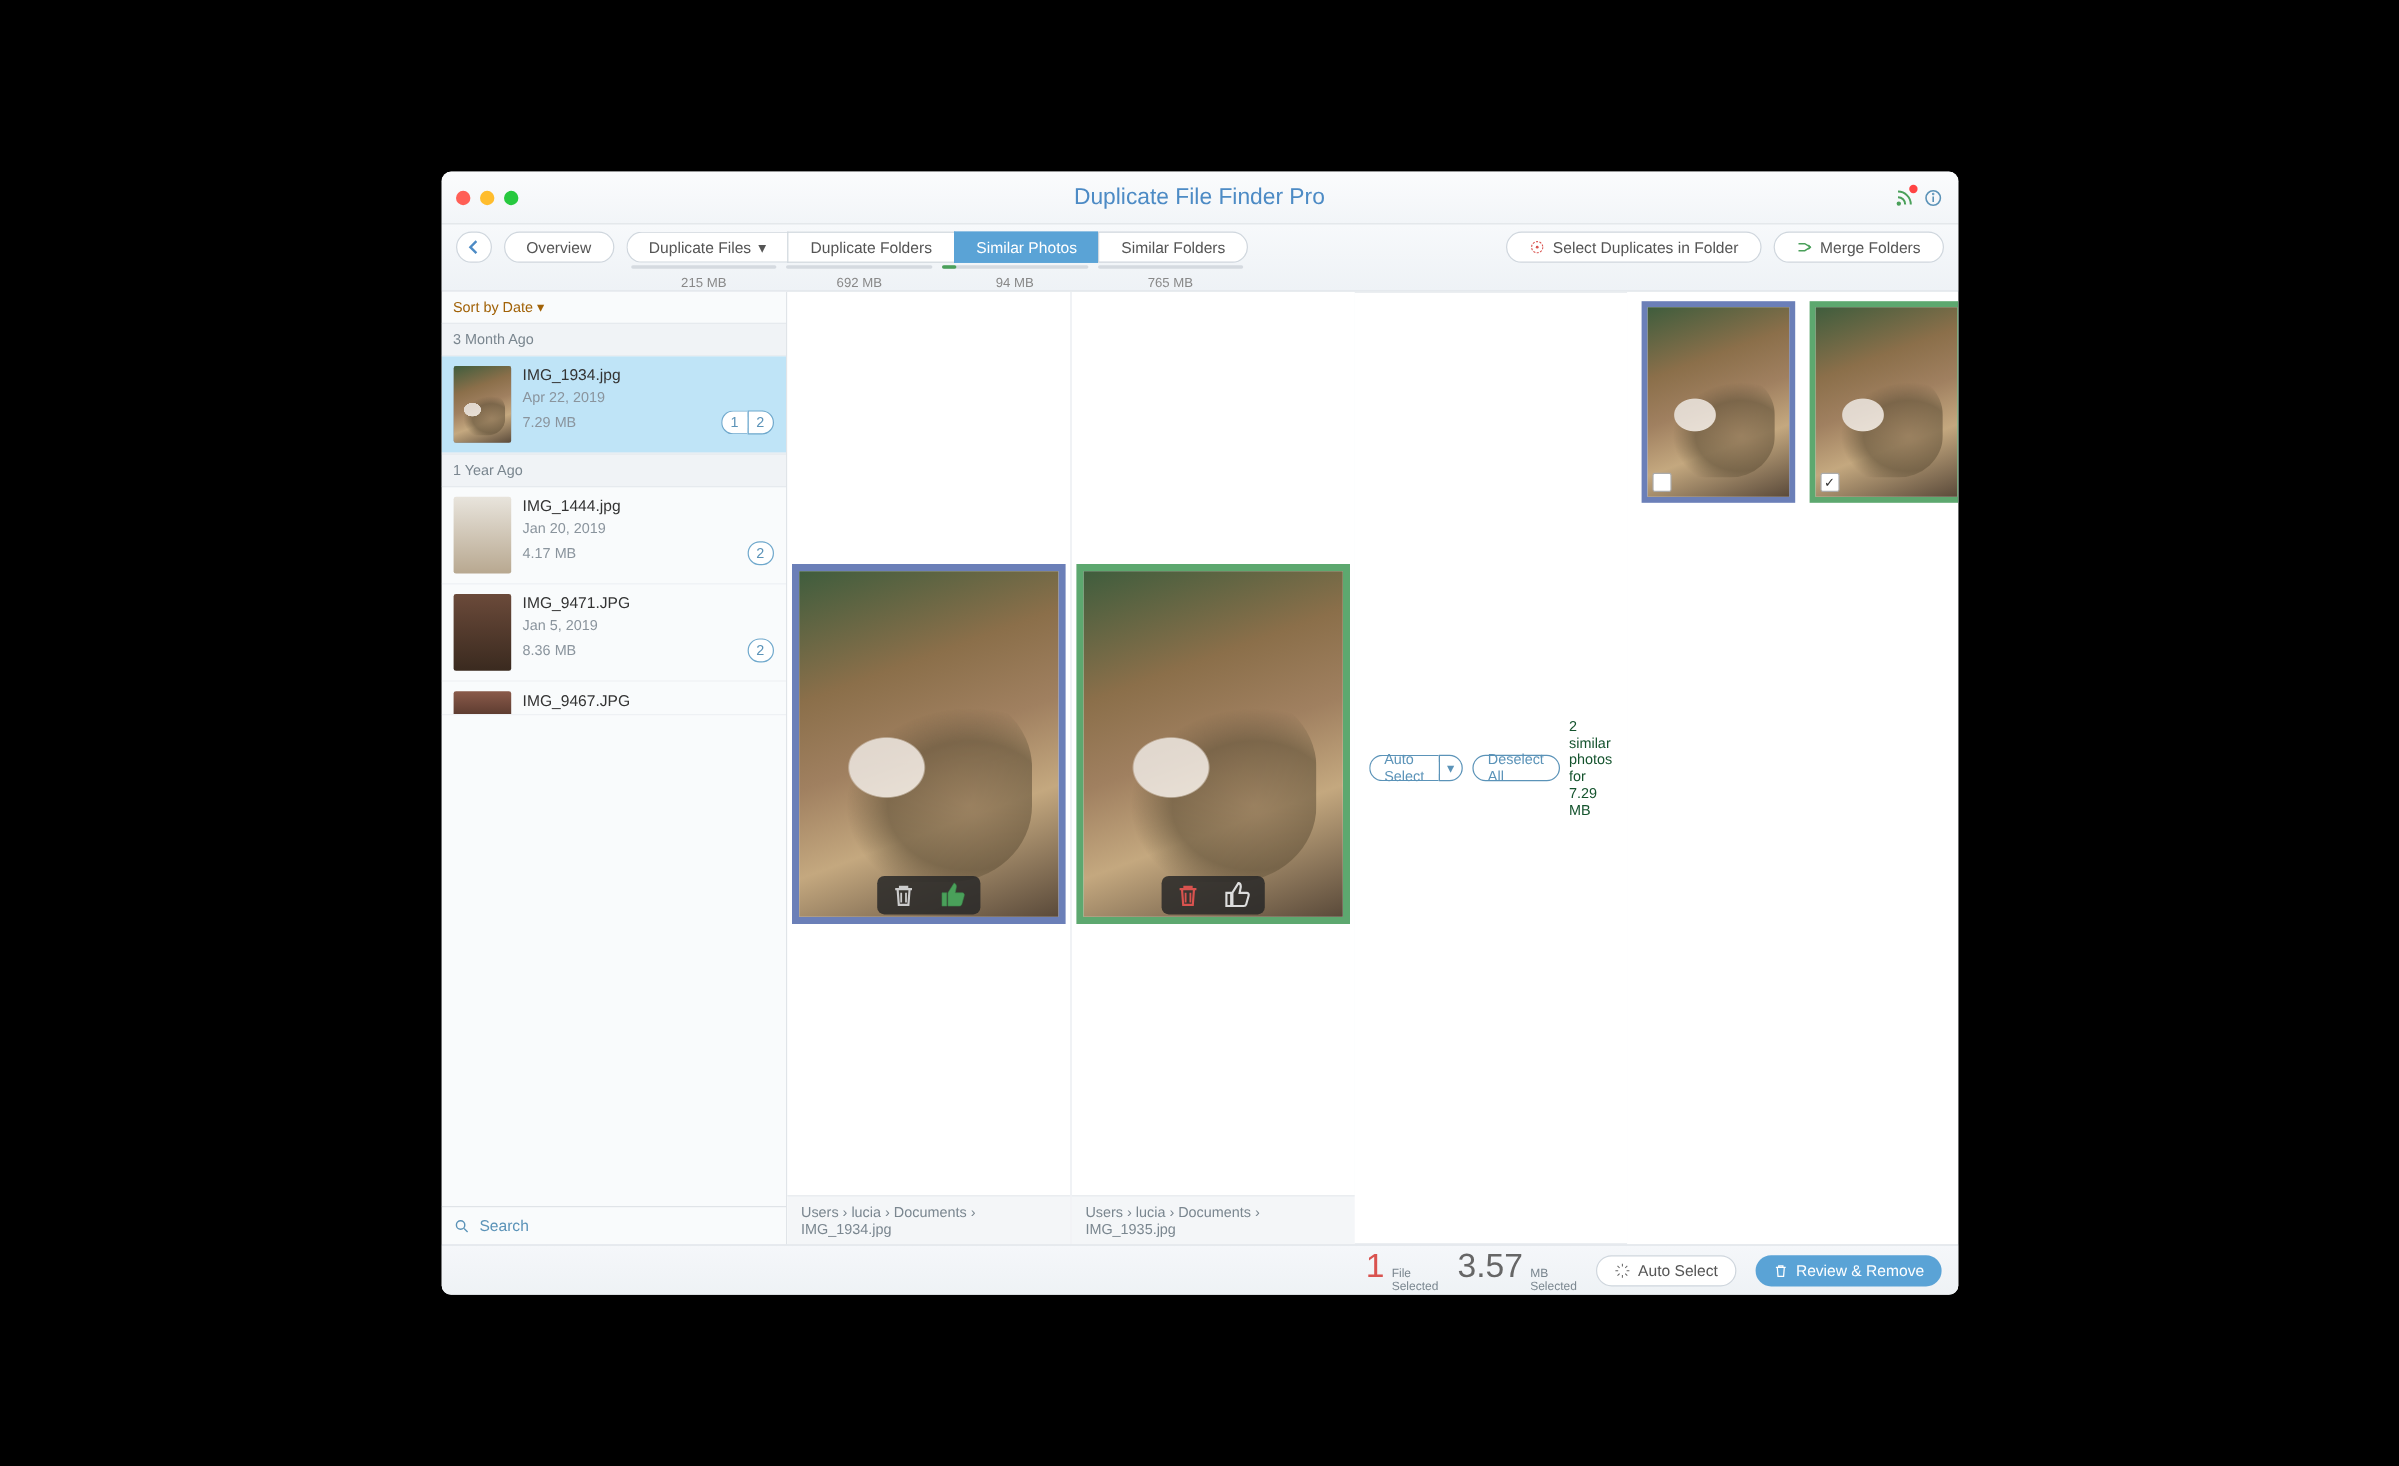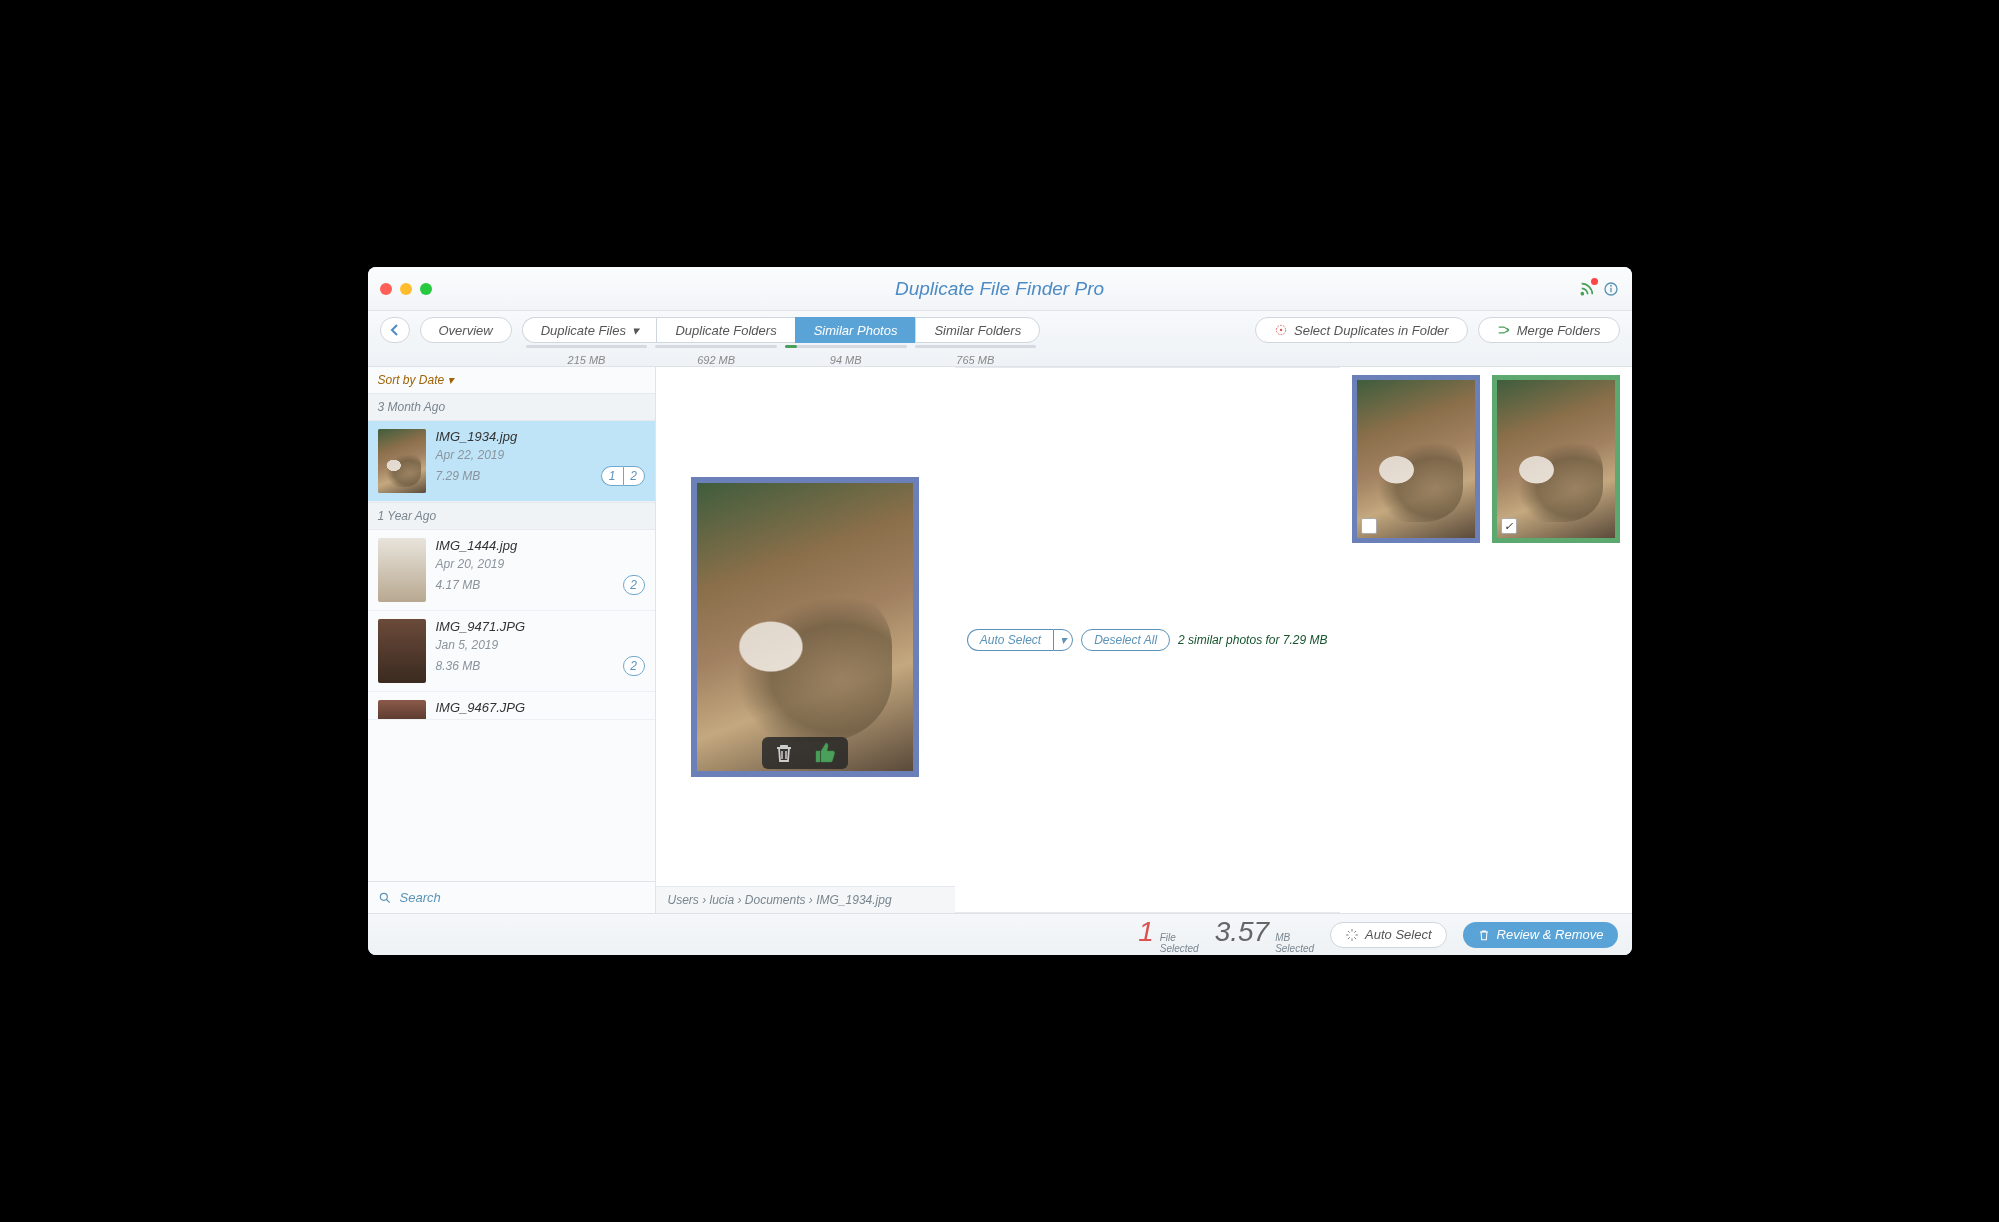--- a/index.html
+++ b/index.html
@@ -7,28 +7,27 @@
   background: #000;
   font-family: -apple-system, BlinkMacSystemFont, "Segoe UI", Helvetica, Arial, sans-serif;
   display: flex;
   align-items: center;
   justify-content: center;
   min-height: 100vh;
   padding: 20px;
 }
 .window {
   width: 1264px;
-  height: 688px;
+  height: 936px;
   background: #f5f7fa;
   border-radius: 8px;
   overflow: hidden;
   box-shadow: 0 20px 60px rgba(0,0,0,0.5);
   display: flex;
   flex-direction: column;
-  font-style: italic;
 }
 .titlebar {
   height: 44px;
   background: linear-gradient(#fbfcfd, #f2f5f8);
   border-bottom: 1px solid #e0e4e8;
   display: flex;
   align-items: center;
   padding: 0 12px;
   position: relative;
 }
@@ -310,21 +309,21 @@
           </div>
         </div>
       </div>
 
       <div class="section-hdr">1 Year Ago</div>
 
       <div class="item">
         <div class="thumb" style="background:linear-gradient(#e8e4dc,#b8a890);"></div>
         <div class="item-info">
           <div class="item-name">IMG_1444.jpg</div>
-          <div class="item-date">Apr 20, 2019</div>
+          <div class="item-date">Jan 20, 2019</div>
           <div class="item-bottom">
             <div class="item-size">4.17 MB</div>
             <div class="badge">2</div>
           </div>
         </div>
       </div>
 
 
       <div class="item">
         <div class="thumb" style="background:linear-gradient(#6b4a3a,#3a2a1f);"></div>
@@ -369,20 +368,40 @@
                     <line x1="14" y1="10" x2="14" y2="18" stroke="#ccc" stroke-width="1.5"></line>
                   </svg>
                 <svg viewBox="0 0 24 24">
                     <path d="M7 21V10l5-8c1 0 2 1 2 3l-1 5h6c1 0 2 1 1.5 2.5l-2 7c-.3 1-1 1.5-2 1.5H7z M2 10h4v11H2z" fill="#4aa05a" stroke="#3a8a4a" stroke-width="0.5"></path>
                   </svg>
               </div>
             </div>
           </div>
           <div class="path-row">Users  ›  lucia  ›  Documents  ›  IMG_1934.jpg</div>
         </div>
+        <div class="preview-pane">
+          <div class="img-wrap">
+            <div class="img-frame green">
+              <div class="fake-img">
+                  <div class="cat-shape"></div>
+                </div>
+              <div class="action-overlay">
+                <svg viewBox="0 0 24 24">
+                    <path d="M5 7h14M9 7V5h6v2M7 7l1 13h8l1-13" fill="none" stroke="#d9534f" stroke-width="1.8"></path>
+                    <line x1="10" y1="10" x2="10" y2="18" stroke="#d9534f" stroke-width="1.5"></line>
+                    <line x1="14" y1="10" x2="14" y2="18" stroke="#d9534f" stroke-width="1.5"></line>
+                  </svg>
+                <svg viewBox="0 0 24 24">
+                    <path d="M7 21V10l5-8c1 0 2 1 2 3l-1 5h6c1 0 2 1 1.5 2.5l-2 7c-.3 1-1 1.5-2 1.5H7z M2 10h4v11H2z" fill="none" stroke="#ddd" stroke-width="1.8"></path>
+                  </svg>
+              </div>
+            </div>
+          </div>
+          <div class="path-row">Users  ›  lucia  ›  Documents  ›  IMG_1935.jpg</div>
+        </div>
       </div>
 
       <div class="mid-toolbar">
         <div class="split-pill">
           <div class="small-pill">Auto Select</div>
           <div class="small-pill">▾</div>
         </div>
         <div class="small-pill">Deselect All</div>
         <div class="status-text">2 similar photos for 7.29 MB</div>
       </div>

